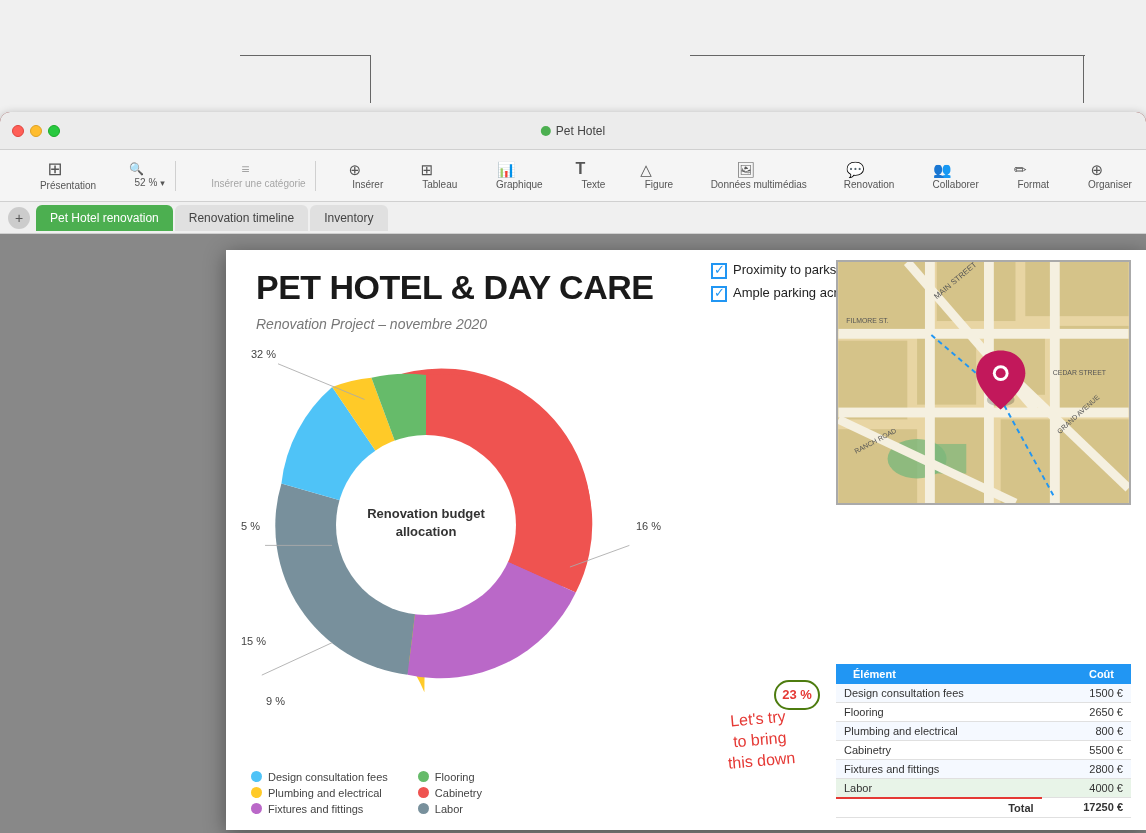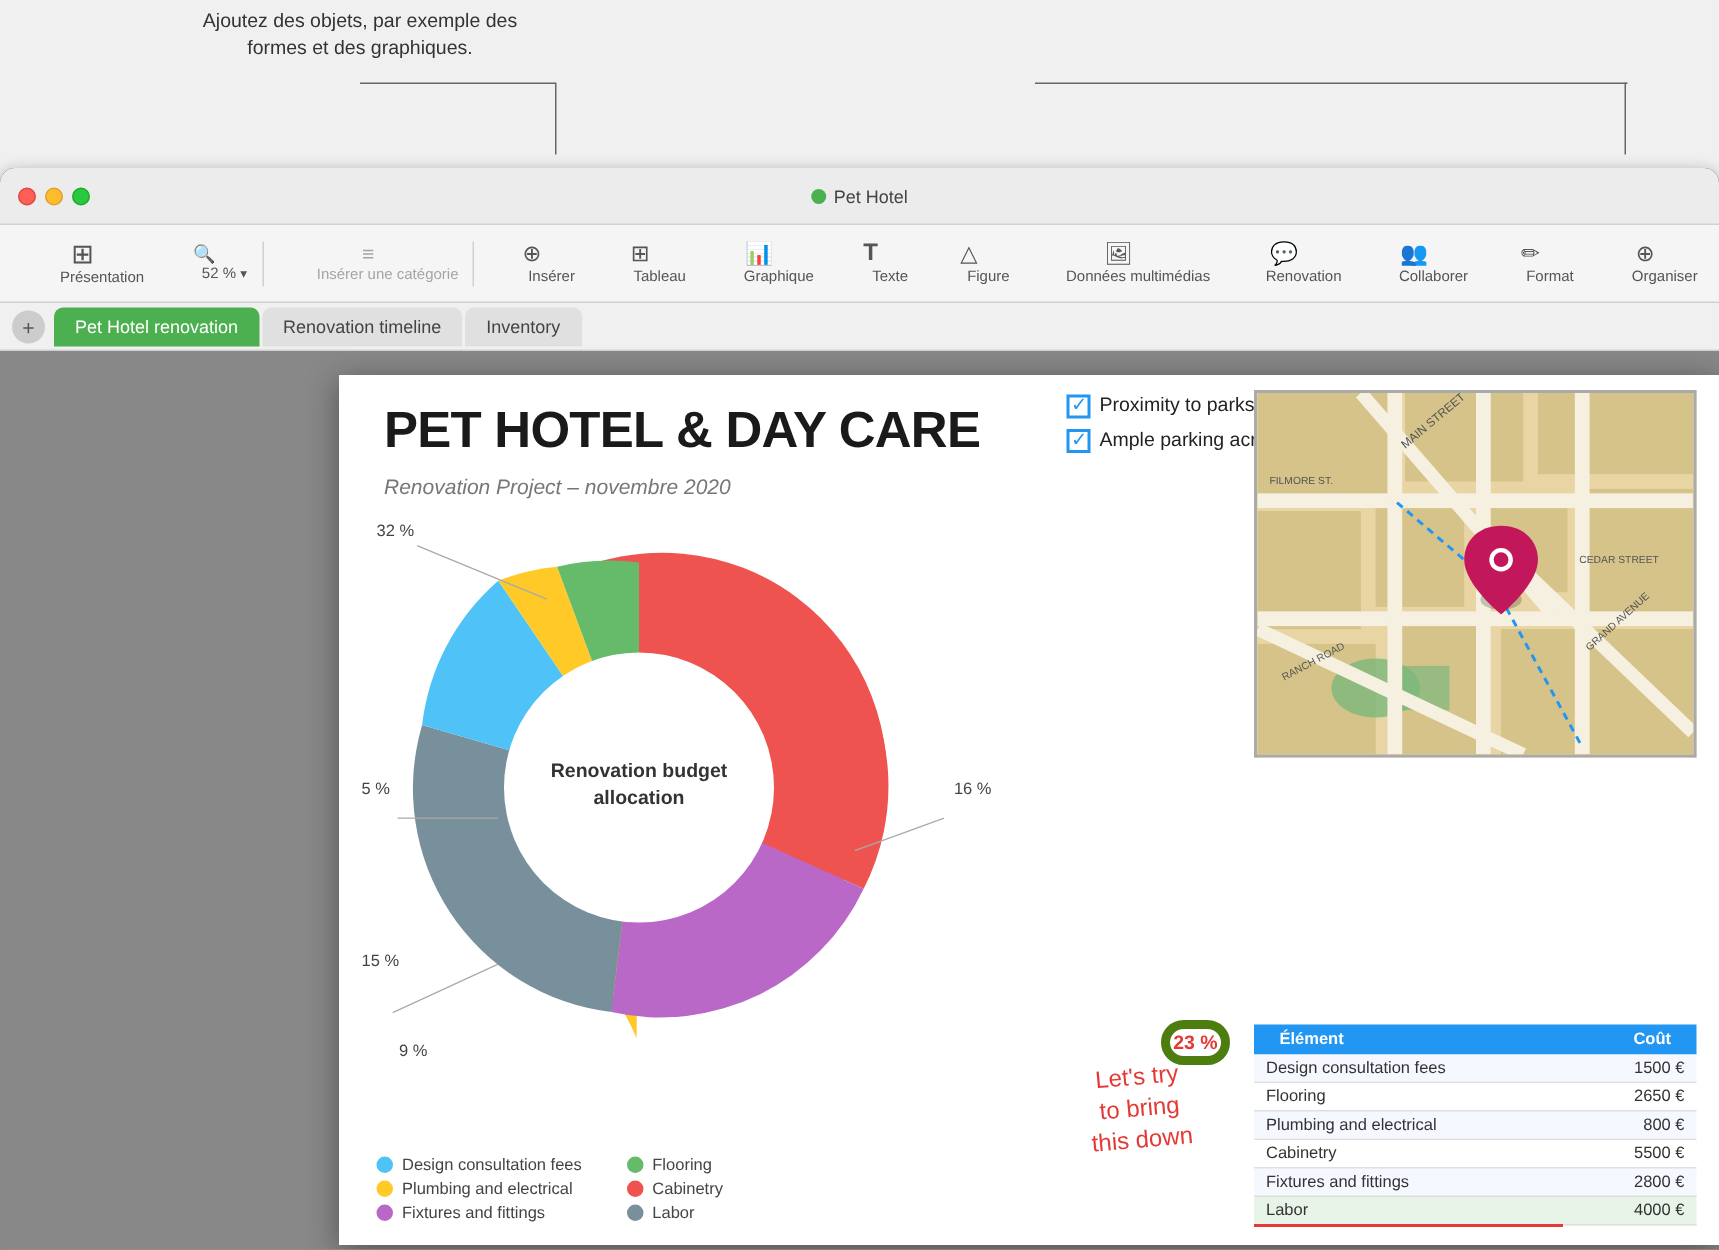--- a/index.html
+++ b/index.html
@@ -348,41 +348,40 @@
       color: #e53935;
       font-size: 16px;
       transform: rotate(-5deg);
       line-height: 1.3;
       text-align: center;
     }
 
     
     .circle-annotation {
       position: absolute;
-      border: 6px solid #4d7c0f;
+      border: 2px solid #4d7c0f;
       border-radius: 50%;
       display: flex;
       align-items: center;
       justify-content: center;
       font-size: 13px;
       font-weight: 600;
       color: #e53935;
     }
 
     
     .map-svg {
       width: 100%;
       height: 100%;
     }
   </style>
 </head>
 <body>
 
 <div class="annotation-area">
-  <div class="annotation-left">Ajoutez des objets, par exemple des formes et des graphiques.</div>
 
   <div style="position:absolute; top:55px; left:240px; width:130px; border-top:1px solid #666;"></div>
   <div style="position:absolute; top:55px; left:370px; height:48px; border-left:1px solid #666;"></div>
   <div style="position:absolute; top:55px; left:690px; width:395px; border-top:1px solid #666;"></div>
   <div style="position:absolute; top:55px; left:1083px; height:48px; border-left:1px solid #666;"></div>
 </div>
 
 <div class="window">
 
   <div class="titlebar">
@@ -636,20 +635,24 @@
                 <td class="right">5500 €</td>
               </tr>
               <tr>
                 <td>Fixtures and fittings</td>
                 <td class="right">2800 €</td>
               </tr>
               <tr class="labor-row">
                 <td style="border-bottom: 2px solid rgb(229, 57, 53);">Labor</td>
                 <td class="right">4000 €</td>
               </tr>
+              <tr class="total-row">
+                <td class="right">Total</td>
+                <td class="right" style="font-weight: 900;">17250 €</td>
+              </tr>
             </tbody>
         </table>
       </div>
 
       <div class="legend-container" id="legend-container">
           <div class="legend-item">
             <div class="legend-dot" style="background: rgb(79, 195, 247);"></div>
             <span>Design consultation fees</span>
           </div>
           <div class="legend-item">

